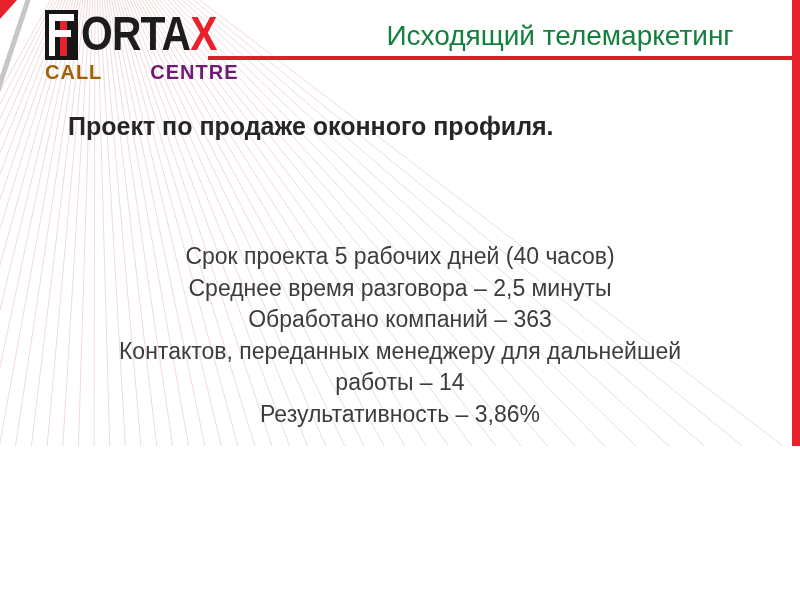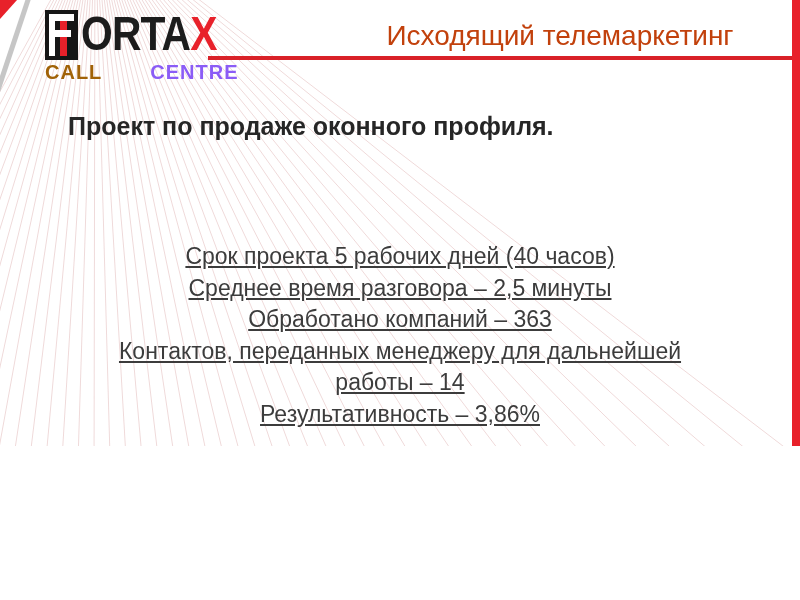--- a/index.html
+++ b/index.html
@@ -20,36 +20,36 @@
   .f-stem-red{position:absolute;left:15px;top:11px;width:7px;height:35px;background:#e8212a;}
   .f-bar-top{position:absolute;left:4px;top:4px;width:25px;height:7px;background:#ffffff;}
   .f-bar-mid{position:absolute;left:4px;top:20px;width:22px;height:7px;background:#ffffff;}
   .logo-word{display:inline-block;font-size:48px;line-height:48px;font-weight:bold;
     letter-spacing:-1px;color:#1c1c1c;transform:scaleX(0.85);transform-origin:left center;
     margin-left:3px;white-space:nowrap;}
   .logo-x{color:#e8212a;}
   .logo-tagline{display:flex;justify-content:space-between;width:172px;margin-top:2px;
     font-size:20px;line-height:20px;font-weight:bold;letter-spacing:1px;white-space:nowrap;}
   .tag-call{color:#a16207;}
-  .tag-centre{color:#8b5cf6;padding-left:48px;}
+  .tag-centre{color:#701a75;padding-left:48px;}
 
   
   .header-title{position:absolute;top:20px;right:5px;width:470px;text-align:center;
-    font-size:28px;line-height:32px;color:#c2410c;z-index:3;white-space:nowrap;}
+    font-size:28px;line-height:32px;color:#15803d;z-index:3;white-space:nowrap;}
   .header-underline{position:absolute;left:208px;top:56px;width:584px;height:4px;
     background:#d92128;z-index:3;}
 
   
   .right-bar{position:absolute;right:0;top:0;width:8px;height:600px;background:#e8212a;z-index:5;}
 
   
   .slide-title{position:absolute;left:68px;top:102px;width:620px;z-index:2;
     font-size:25px;line-height:49px;font-weight:bold;color:#262626;}
   .stats{position:absolute;left:40px;top:241px;width:720px;z-index:2;text-align:center;
-    font-size:23px;line-height:31.5px;color:#3c3c3c;text-decoration:underline;}
+    font-size:23px;line-height:31.5px;color:#3c3c3c;}
 
   
   .band{position:absolute;left:0;top:557px;width:800px;height:43px;background:#e8212a;
     overflow:hidden;z-index:2;}
   .band svg{position:absolute;left:0;top:-557px;}
 </style>
 </head>
 <body>
 
 <div class="slide">

